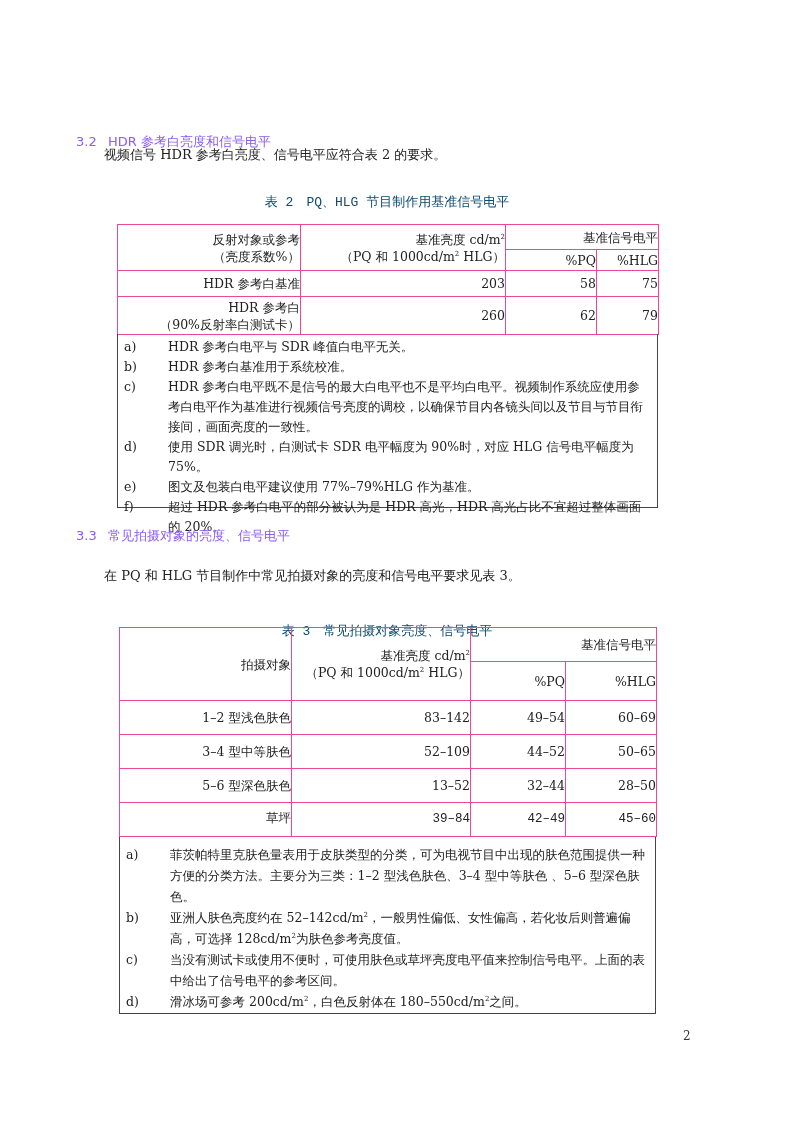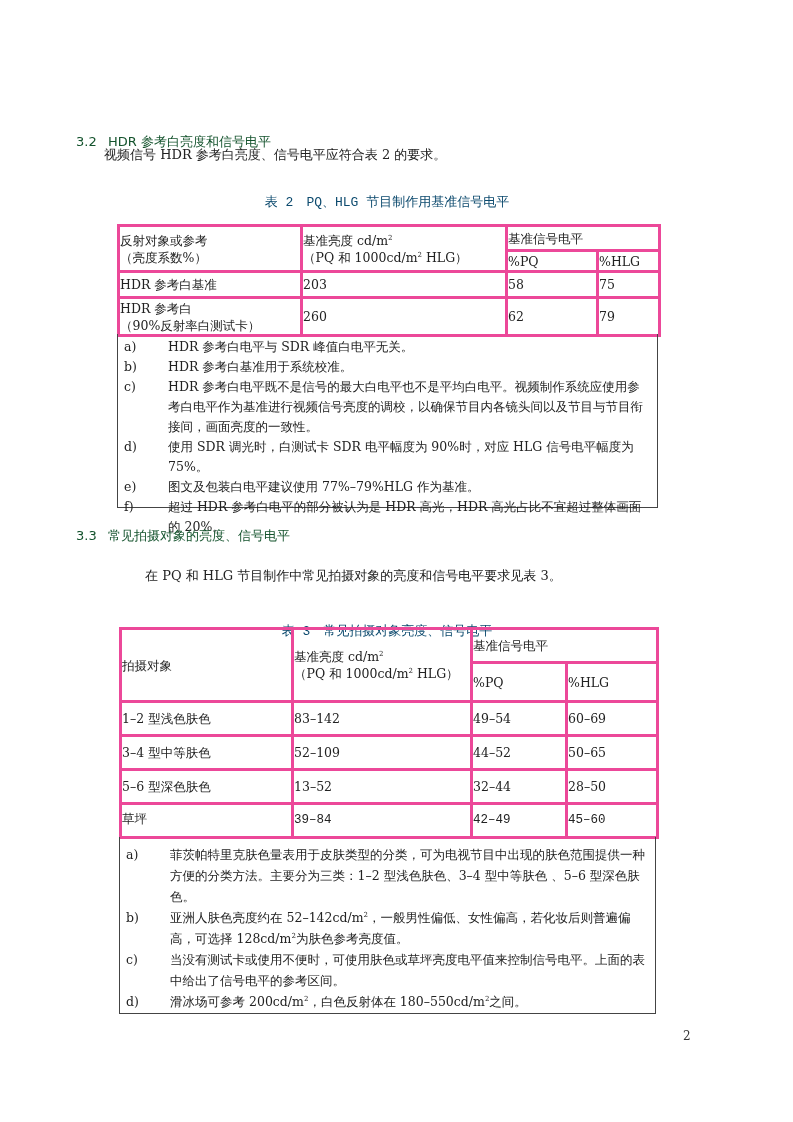--- a/index.html
+++ b/index.html
@@ -1,24 +1,24 @@
 <!DOCTYPE html>
 <html><head>
 <meta charset="utf-8">
 <style>
   html, body { margin: 0; padding: 0; background: #ffffff; }
   body { width: 793px; height: 1122px; position: relative; overflow: hidden;
          font-family: "DejaVu Serif", "Liberation Serif", serif; color: #222; }
   .abs { position: absolute; }
-  .heading { font-family: "DejaVu Sans", "Liberation Sans", sans-serif; font-size: 13px; color: #14532d; white-space: nowrap; }
+  .heading { font-family: "DejaVu Sans", "Liberation Sans", sans-serif; font-size: 13px; color: #8b5cf6; white-space: nowrap; }
   .heading .num { display: inline-block; width: 32px; }
   .para { font-size: 13px; white-space: nowrap; color: #222; }
   .caption { font-family: Liberation Mono, monospace; font-size: 13px; color: #0c4a6e; white-space: nowrap; text-align: center; }
   table.tbl { border-collapse: collapse; position: absolute; table-layout: fixed; }
-  table.tbl td { border: 3px solid #ec4899; text-align: left; vertical-align: middle; font-size: 12.5px; color: #222; padding: 0; line-height: 17px; margin-top: 21px; }
+  table.tbl td { border: 1px solid #ec4899; text-align: right; vertical-align: middle; font-size: 12.5px; color: #222; padding: 0; line-height: 17px; margin-top: 21px; }
   .notes { position: absolute; border: 1px solid #444; border-top: none; box-sizing: border-box; padding: 3px 6px 2px 6px; }
   .note { display: flex; font-size: 12.5px; line-height: 20px; color: #222; }
   .note .lbl { width: 28px; flex: none; }
   .note .txt { flex: 1; margin-left: 16px; }
   sup { font-size: 7px; line-height: 0; vertical-align: 5px; }
   .pageno { font-size: 12px; color: #333; }
 </style>
 </head>
 <body>
 
@@ -92,21 +92,21 @@
     </div>
   <div class="note">
       <span class="lbl">f)</span>
       <span class="txt">超过 HDR 参考白电平的部分被认为是 HDR 高光，HDR 高光占比不宜超过整体画面的 20%。</span>
     </div>
 </div>
 
 <div class="abs heading" style="left:76px; top:527px;">
   <span class="num">3.3</span><span>常见拍摄对象的亮度、信号电平</span>
 </div>
-<div class="abs para" style="left:104px; top:567px;margin-left:41px;">在 PQ 和 HLG 节目制作中常见拍摄对象的亮度和信号电平要求见表 3。</div>
+<div class="abs para" style="left:104px; top:567px;">在 PQ 和 HLG 节目制作中常见拍摄对象的亮度和信号电平要求见表 3。</div>
 <div class="abs caption" style="left:119px; width:536px; top:598px;margin-top:24px;">表 3　常见拍摄对象亮度、信号电平</div>
 
 <table class="tbl" style="left:119px; top:627px; width:537px;">
   <colgroup>
       <col style="width:172px">
       <col style="width:179px">
       <col style="width:95px">
       <col style="width:91px">
     </colgroup>
   <tbody>

